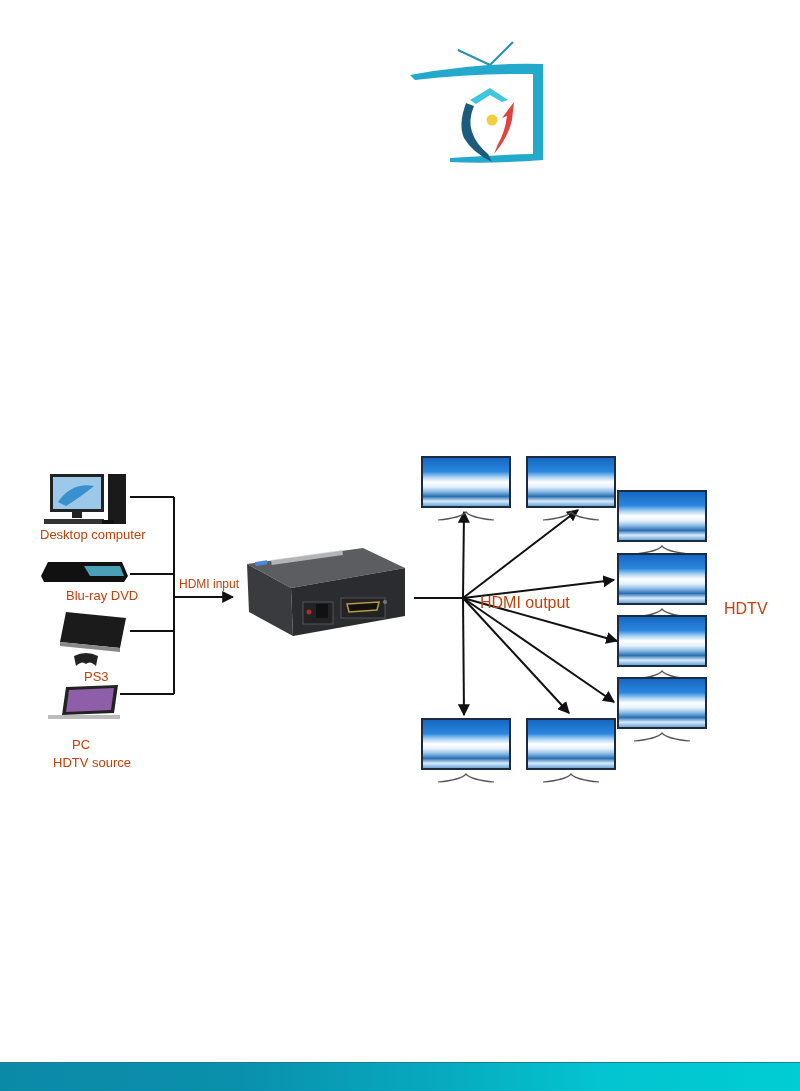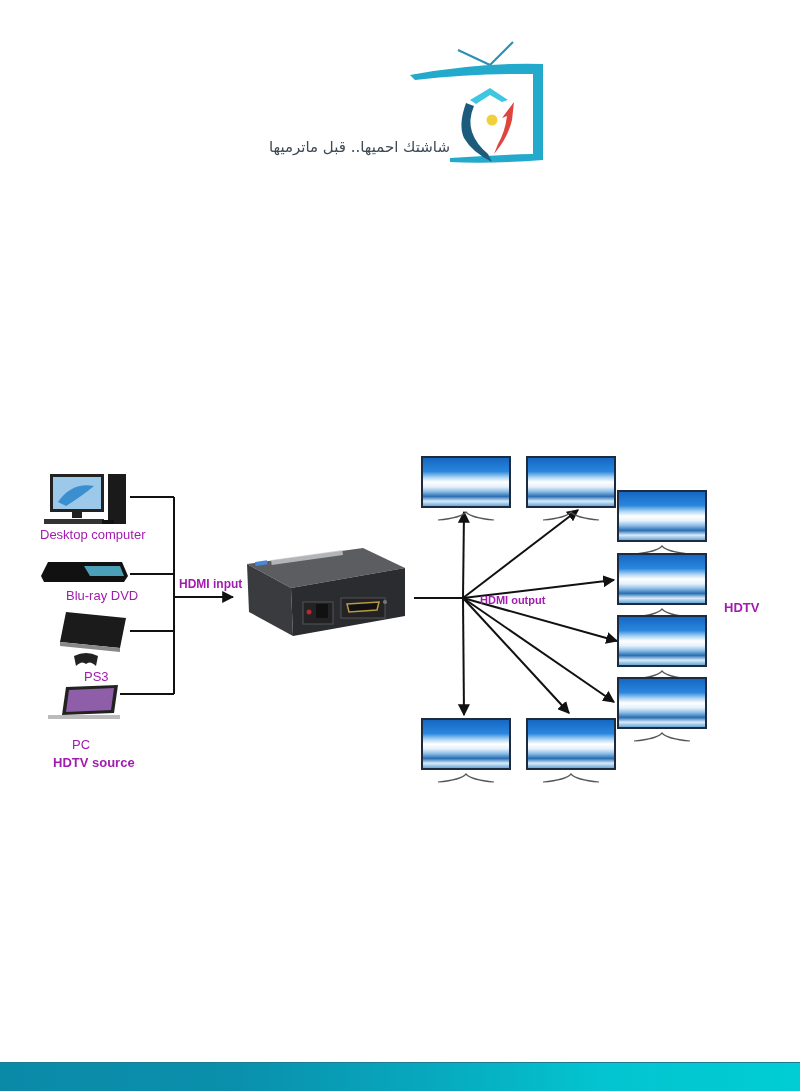--- a/index.html
+++ b/index.html
@@ -17,22 +17,22 @@
     font-family: "DejaVu Sans", sans-serif; font-size: 34px; font-weight: bold;
     color: #1d6f8e; direction: rtl; text-align: right; letter-spacing: 0;
   }
   .logo-tagline {
     position: absolute; left: 4px; top: 98px; width: 196px;
     font-family: "DejaVu Sans", sans-serif; font-size: 15px; color: #3d4a55;
     direction: rtl; text-align: right;
   }
 
   
-  .lbl { position: absolute; font-size: 13px; color: #a21caf; white-space: nowrap; }
-  .lbl.bold { font-weight: bold; }
+  .lbl { position: absolute; font-size: 13px; color: #c2410c; white-space: nowrap; }
+  .lbl.bold { font-weight: normal; }
 
   
   .tv { position: absolute; width: 90px; height: 52px; }
   .tv .screen {
     position: absolute; inset: 0; border: 2px solid #1c2b40;
     background: linear-gradient(180deg, #1667c2 0%, #2a86de 28%, #a9d2f2 40%, #ffffff 50%, #e6f1fb 60%, #8cbde6 70%, #2a6fb3 80%, #d8ebfa 90%, #6aa6d8 100%);
     box-sizing: border-box;
   }
   .tv .mount {
     position: absolute; left: 50%; transform: translateX(-50%);
@@ -58,21 +58,20 @@
     <path d="M160 35 Q230 22 293 24 L293 120 Q240 124 200 122 L200 118 Q240 115 283 114 L283 34 Q225 33 165 40 Z" fill="#22a9cc"></path>
 
     <path d="M216 63 Q208 85 214 98 Q222 112 242 122 L238 114 Q226 104 222 92 Q218 80 224 66 Z" fill="#1d5b7d"></path>
 
     <path d="M220 60 L240 48 L258 60 L252 62 L240 55 L226 64 Z" fill="#3fc6e0"></path>
 
     <path d="M264 62 L262 80 Q258 98 244 114 L248 104 Q255 92 257 76 L252 78 Z" fill="#e0443e"></path>
 
     <circle cx="242" cy="80" r="5.5" fill="#f2cf3d"></circle>
   </svg>
-  <div class="logo-tagline">شاشتك احميها.. قبل ماترميها</div>
 </div>
 
 <div id="diagram" class="abs" style="left:0;top:440px;width:800px;height:350px">
 
   <svg class="abs" style="left:0;top:0" width="800" height="350">
     <defs>
       <marker id="arr" viewBox="0 0 10 10" refX="9" refY="5" markerWidth="6" markerHeight="6" orient="auto-start-reverse">
         <path d="M0 0 L10 5 L0 10 Z" fill="#111"></path>
       </marker>
     </defs>
@@ -137,22 +136,22 @@
     <rect x="12" y="22" width="12" height="4" fill="#4a88d6" transform="rotate(-8 12 22)"></rect>
     <rect x="28" y="20" width="72" height="5" fill="#c9cacd" transform="rotate(-8 28 20)" opacity="0.8"></rect>
     <rect x="60" y="62" width="30" height="22" fill="#232326" stroke="#555" stroke-width="1"></rect>
     <circle cx="66" cy="72" r="2.5" fill="#b52a2a"></circle>
     <rect x="73" y="64" width="12" height="14" fill="#111"></rect>
     <rect x="98" y="58" width="44" height="20" fill="#232326" stroke="#555" stroke-width="1"></rect>
     <path d="M104 64 L136 62 L134 70 L106 72 Z" fill="#111" stroke="#b89a45" stroke-width="1.5"></path>
     <circle cx="142" cy="62" r="2" fill="#777"></circle>
   </svg>
 
-  <div class="lbl bold" style="left:480px;top:154px;font-size:11px">HDMI output</div>
-  <div class="lbl bold" style="left:724px;top:160px;font-size:13px">HDTV</div>
+  <div class="lbl bold" style="left:480px;top:154px;font-size:16px">HDMI output</div>
+  <div class="lbl bold" style="left:724px;top:160px;font-size:16px">HDTV</div>
 
   <div class="tv" style="left:421px;top:16px">
       <div class="screen"></div>
     <svg class="mount" viewBox="0 0 60 12">
         <path d="M2 10 Q25 8 30 2 Q35 8 58 10" stroke="#555" stroke-width="1.2" fill="none"></path>
       </svg>
     </div>
   <div class="tv" style="left:526px;top:16px">
       <div class="screen"></div>
     <svg class="mount" viewBox="0 0 60 12">

